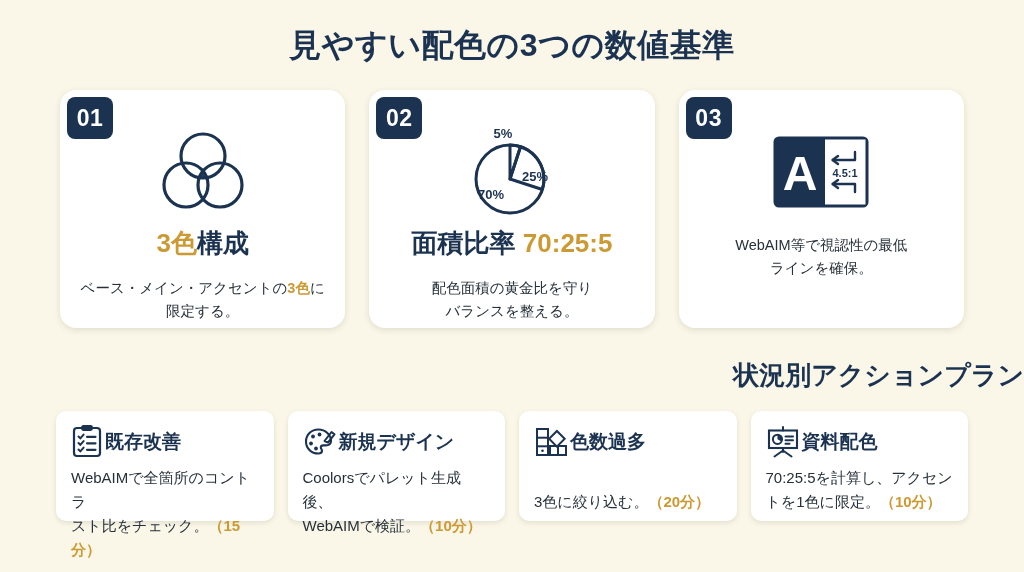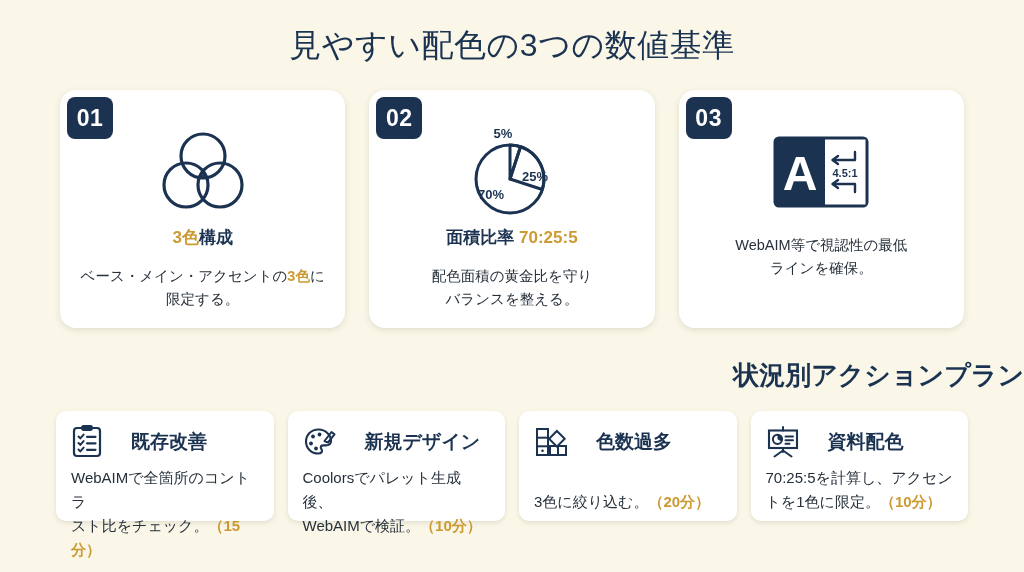--- a/index.html
+++ b/index.html
@@ -21,21 +21,21 @@
     position: relative;
     width: 1024px;
     height: 572px;
     padding: 0;
   }
 
   
   .main-title {
     text-align: center;
     font-size: 32px;
-    font-weight: normal;
+    font-weight: bold;
     color: #1b3351;
     letter-spacing: 0.5px;
     padding-top: 26px;
     line-height: 1.2;
   }
 
   
   .cards-row {
     display: flex;
     justify-content: center;
@@ -75,21 +75,21 @@
 
   .card-icon {
     margin-top: 36px;
     height: 92px;
     display: flex;
     align-items: center;
     justify-content: center;
   }
 
   .card-heading {
-    font-size: 17px;
+    font-size: 26px;
     font-weight: bold;
     color: #1b3351;
     margin-top: 8px;
     white-space: nowrap;
   }
   .card-heading .accent { color: #cc9a33; }
 
   .card-desc {
     font-size: 14.5px;
     line-height: 1.55;
@@ -125,21 +125,21 @@
     border-radius: 10px;
     box-shadow: 0 2px 5px rgba(60,55,30,0.12);
     padding: 14px 15px 12px 15px;
     display: flex;
     flex-direction: column;
   }
 
   .action-head {
     display: flex;
     align-items: center;
-    gap: 28px;
+    gap: 2px;
     height: 38px;
   }
 
   .action-title {
     font-size: 19px;
     font-weight: bold;
     color: #1b3351;
     white-space: nowrap;
   }
 

